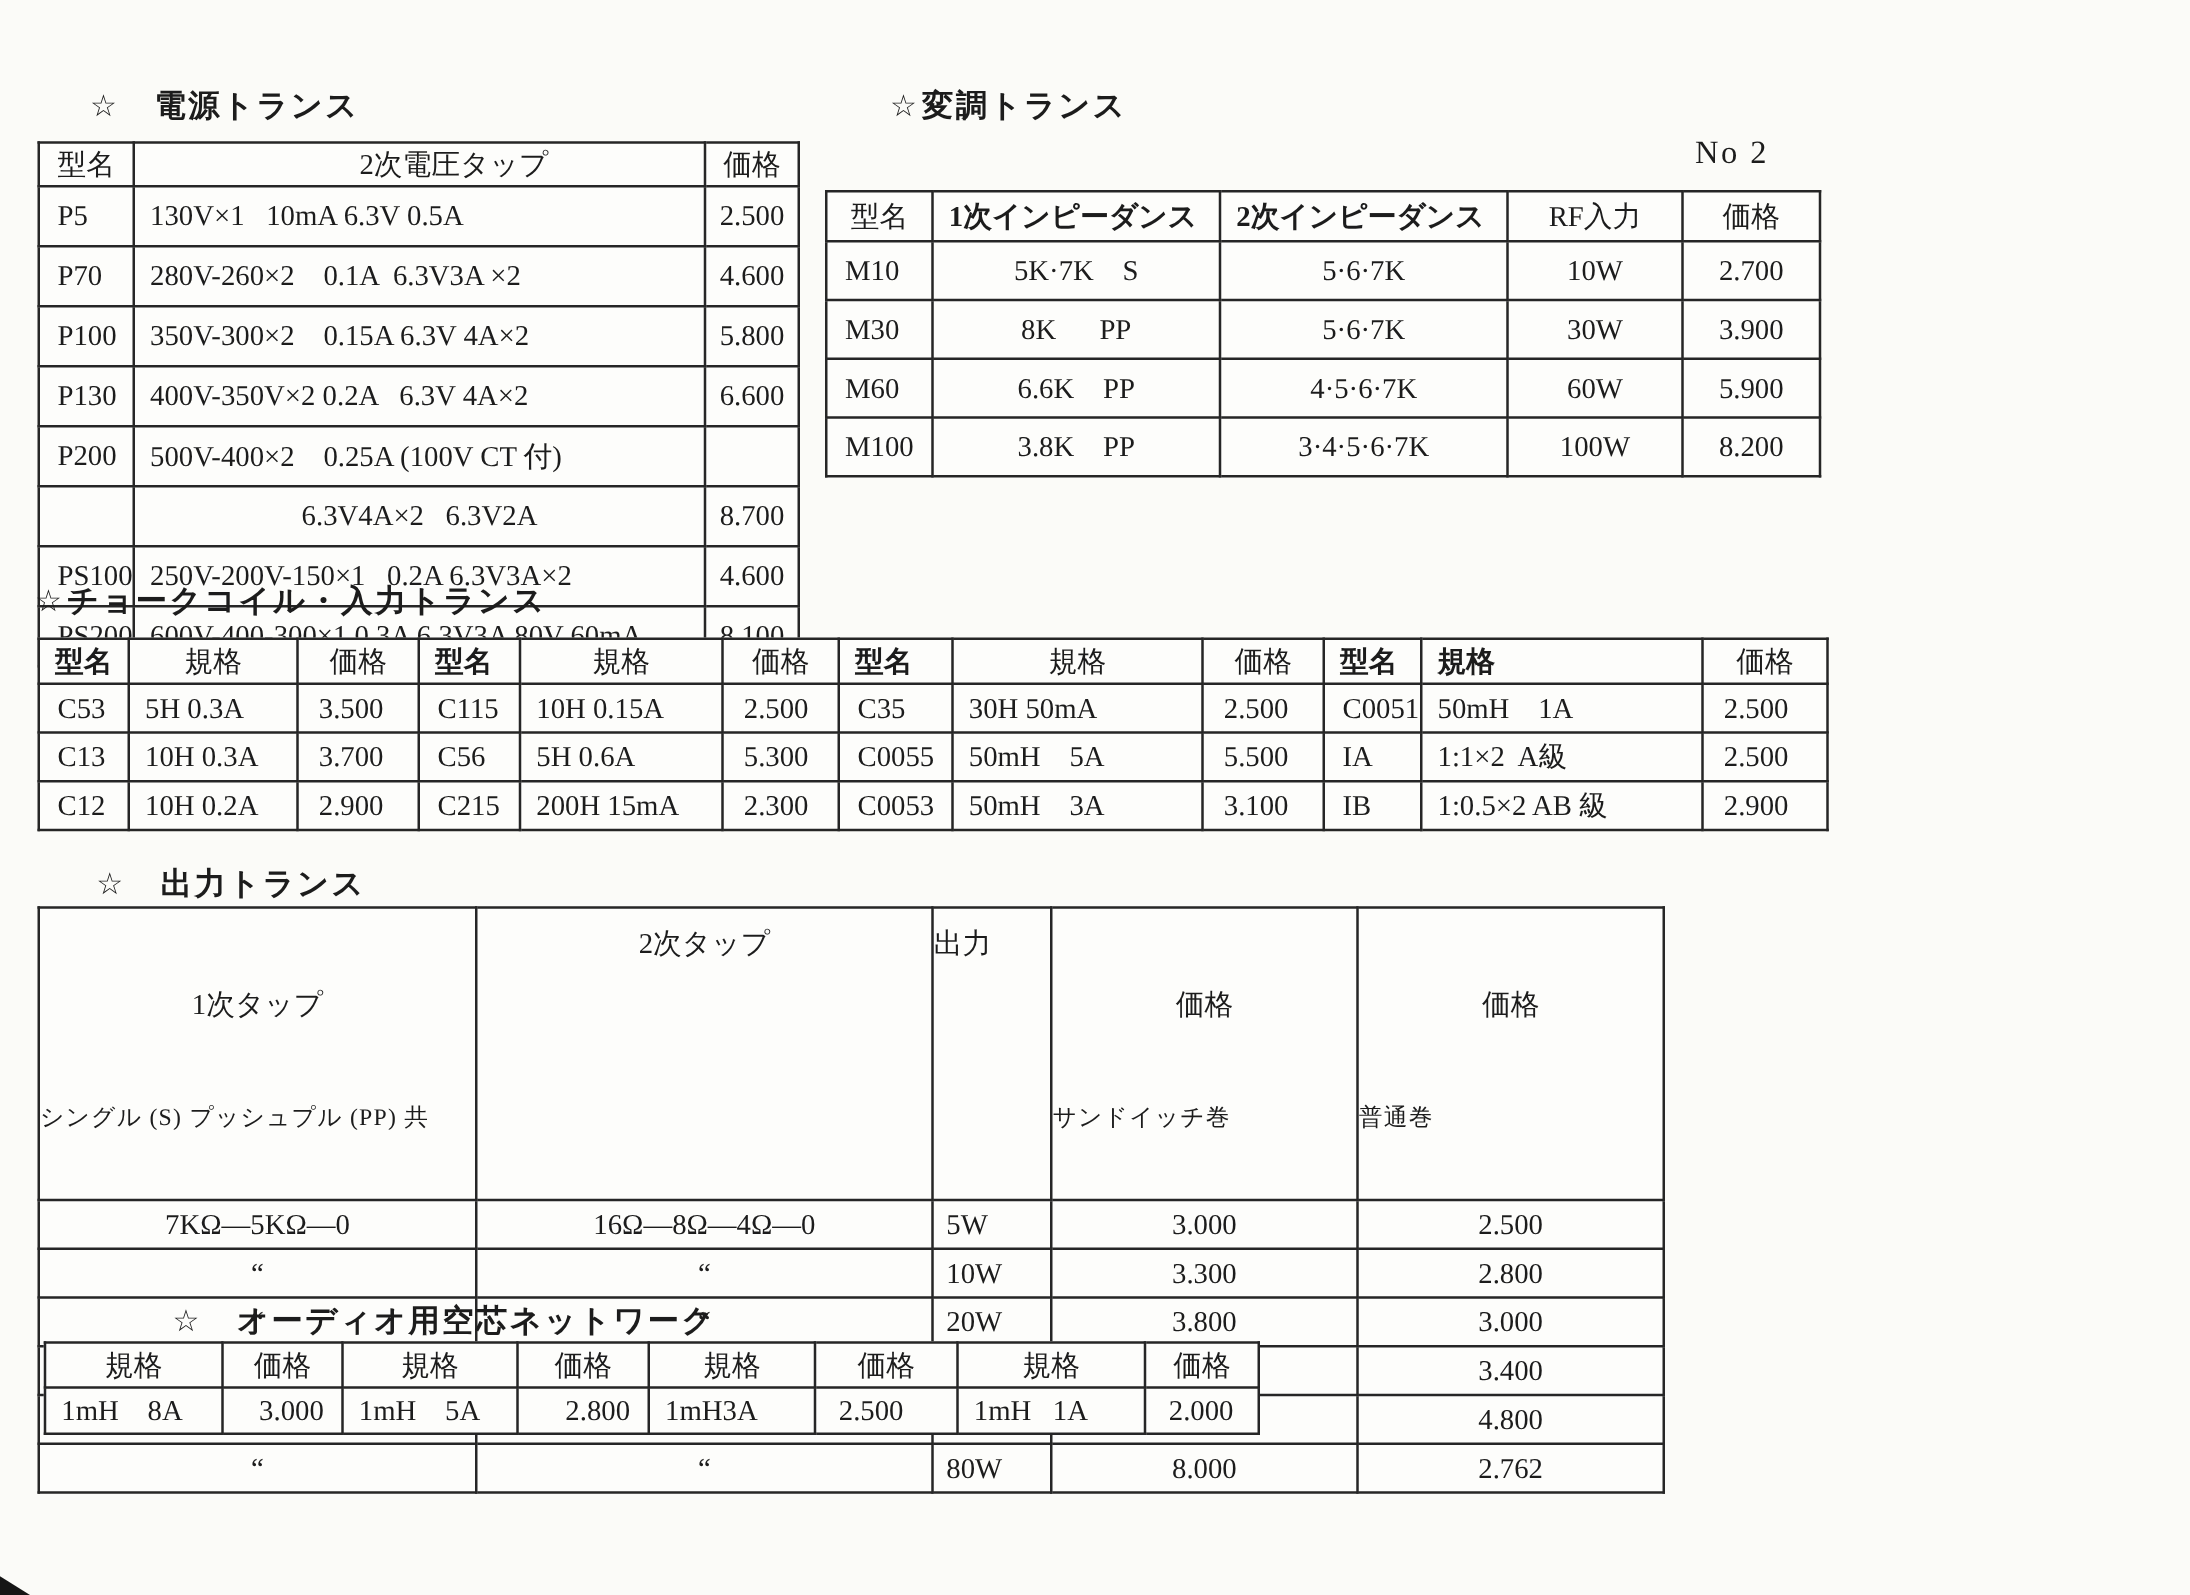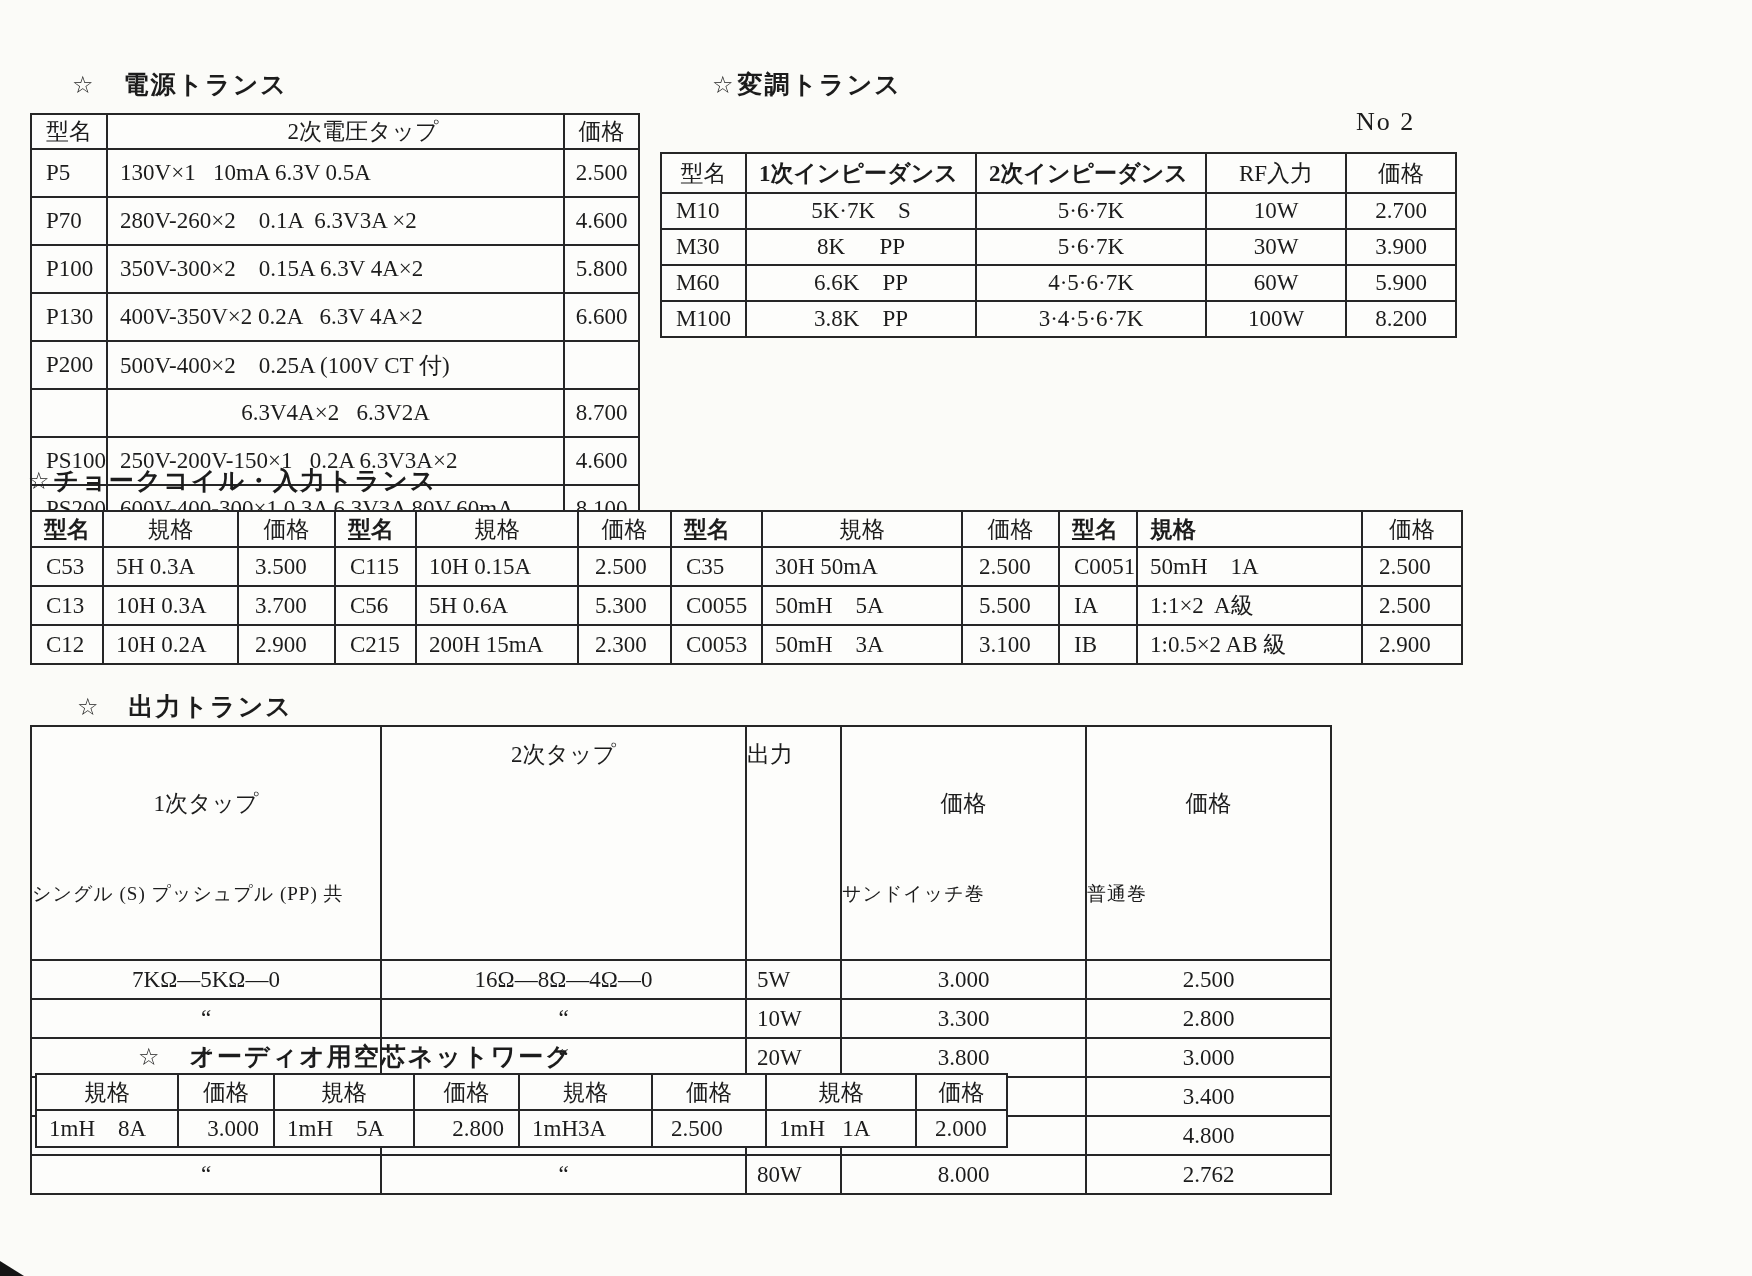--- a/index.html
+++ b/index.html
@@ -38,21 +38,21 @@
   .c-price-l18{text-align:left;padding-left:18px;}
   .h-left{text-align:left;padding-left:12px;font-weight:bold;}
   .h-left-55{text-align:center;padding-left:55px;}
 
   #power-table thead tr{height:35px;}
   #power-table tbody tr{height:48px;}
   
   #power-table tbody tr:nth-child(6) td:nth-child(2){text-align:center;padding-left:0;}
 
   #modulation-table thead tr{height:40px;}
-  #modulation-table tbody tr{height:36px;}
+  #modulation-table tbody tr{height:47px;}
 
   #choke-table thead tr{height:36px;}
   #choke-table tbody tr{height:39px;}
 
   #output-table tbody tr{height:39px;}
   #output-table thead th{vertical-align:top;}
   .oh-cell{padding-top:9px;}
   .oh-main{font-size:23px;text-align:center;}
   .oh-sub{font-size:19px;text-align:left;margin-top:10px;letter-spacing:1px;}
   .oh-single{padding-top:12px;}

